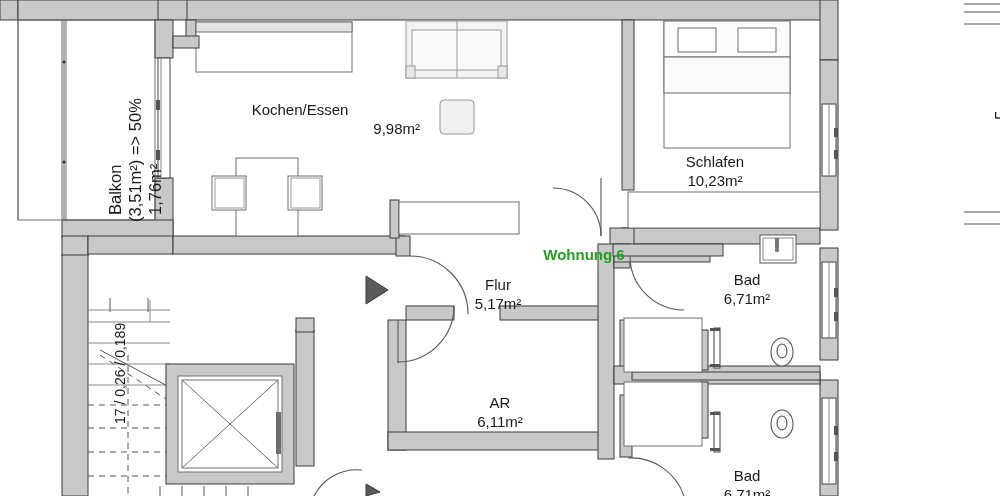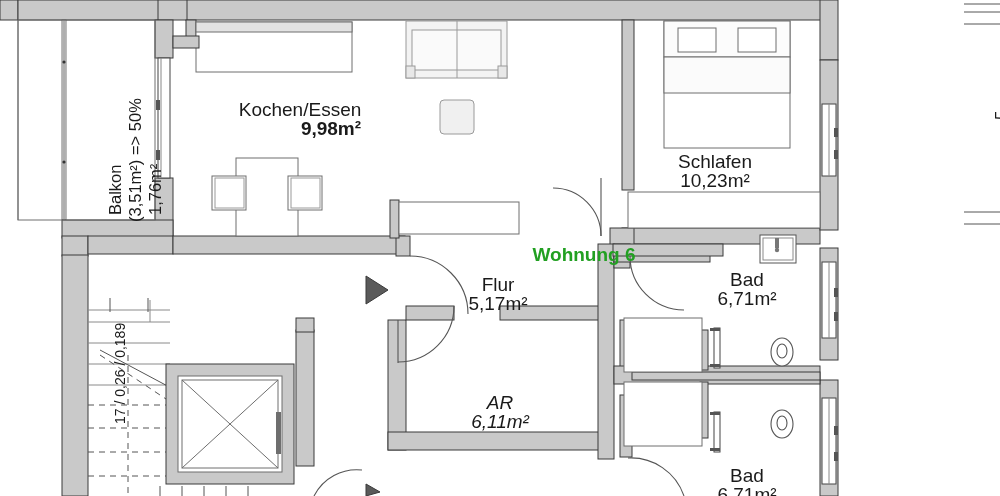--- a/index.html
+++ b/index.html
@@ -1,19 +1,19 @@
 <!DOCTYPE html>
 <html><head>
 <meta charset="utf-8">
 <style>
   html,body{margin:0;padding:0;background:#ffffff;}
   body{width:1000px;height:496px;overflow:hidden;font-family:"Liberation Sans",sans-serif;}
   #plan{position:relative;width:1000px;height:496px;background:#fff;}
   svg{display:block;}
-  .lbl{position:absolute;color:#1a1a1a;font-size:19px;line-height:19px;white-space:nowrap;text-align:center;}
+  .lbl{position:absolute;color:#1a1a1a;font-size:15px;line-height:19px;white-space:nowrap;text-align:center;}
   .lbl.green{color:#22a022;}
   .lbl .nm{display:block;}
   .lbl .ar{display:block;}
   .rot{position:absolute;font-size:16.5px;line-height:19px;color:#1a1a1a;
        transform-origin:0 0;transform:rotate(-90deg);white-space:nowrap;}
   .rot2{position:absolute;font-size:14px;line-height:16px;color:#1a1a1a;
        transform-origin:0 0;transform:rotate(-90deg);white-space:nowrap;}
 </style>
 </head>
 <body>
@@ -284,35 +284,35 @@
       <line x1="964" y1="4" x2="1000" y2="4"></line>
       <line x1="964" y1="12" x2="1000" y2="12"></line>
       <line x1="964" y1="24" x2="1000" y2="24"></line>
       <line x1="964" y1="212" x2="1000" y2="212"></line>
       <line x1="964" y1="224" x2="1000" y2="224"></line>
     </g>
   </svg>
 
   <div class="lbl" style="left:180px; top:100px; width:240px;">
     <span class="nm">Kochen/Essen</span>
-    <span class="ar" style="text-align:center; padding-left:62px;font-weight:bold;">9,98m²</span>
+    <span class="ar" style="text-align:right; padding-left:62px;">9,98m²</span>
   </div>
 
 
   <div class="lbl" style="left:636px; top:152px; width:158px;">
     <span class="nm">Schlafen</span>
     <span class="ar">10,23m²</span>
   </div>
 
   <div class="lbl" style="left:448px; top:275px; width:100px;">
     <span class="nm">Flur</span>
     <span class="ar">5,17m²</span>
   </div>
 
-  <div class="lbl" style="left:450px; top:393px; width:100px;font-style:italic;">
+  <div class="lbl" style="left:450px; top:393px; width:100px;">
     <span class="nm">AR</span>
     <span class="ar">6,11m²</span>
   </div>
 
   <div class="lbl" style="left:692px; top:270px; width:110px;">
     <span class="nm">Bad</span>
     <span class="ar">6,71m²</span>
   </div>
 
   <div class="lbl" style="left:692px; top:466px; width:110px;">

